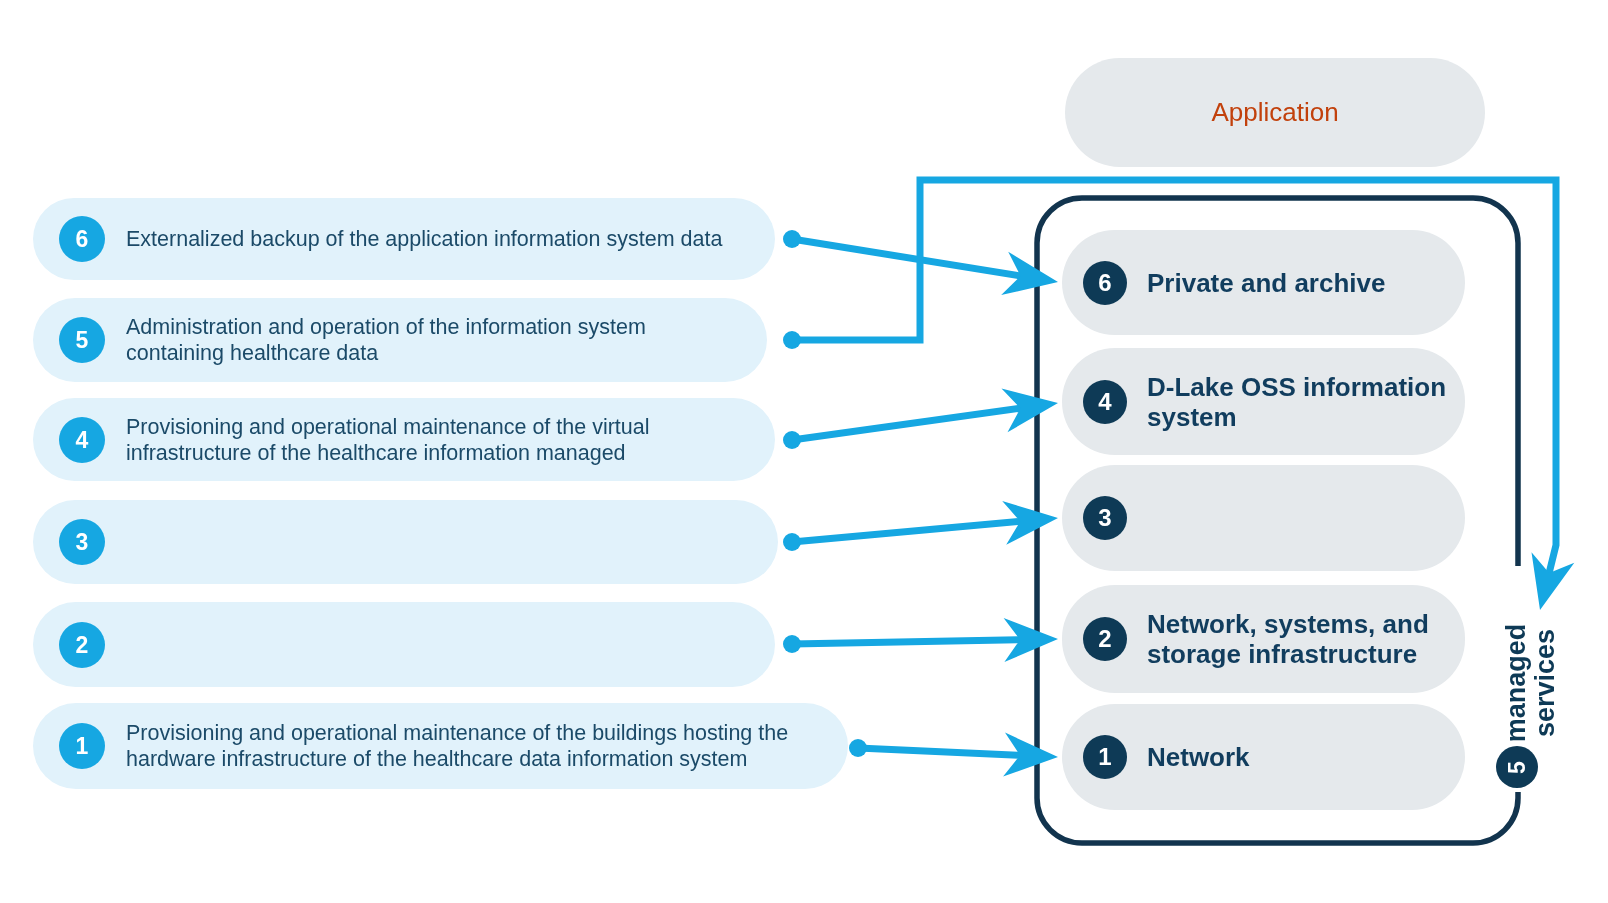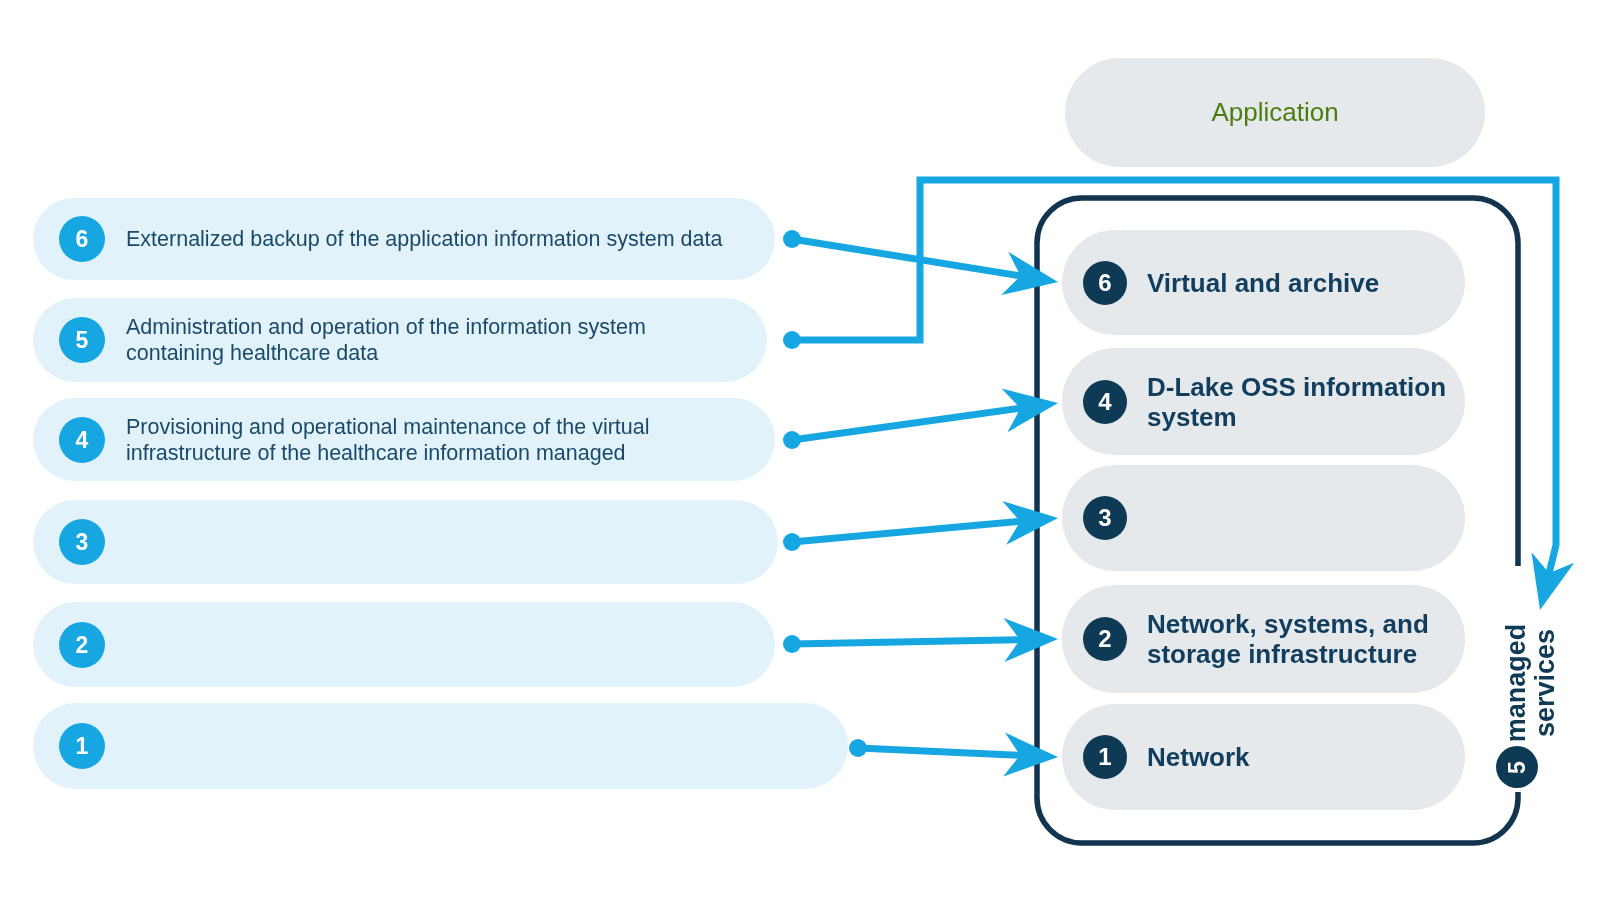--- a/index.html
+++ b/index.html
@@ -33,21 +33,21 @@
   .p5{top:298px;height:84px;width:734px;}
   .p4{top:398px;height:83px;width:742px;}
   .p3{top:500px;height:84px;width:745px;}
   .p2{top:602px;height:85px;width:742px;}
   .p1{top:703px;height:86px;width:815px;}
 
   
   .app-pill{
     position:absolute;left:1065px;top:58px;width:420px;height:109px;border-radius:55px;
     background:var(--gray);display:flex;align-items:center;justify-content:center;
-    color:#4d7c0f;font-size:26px;font-weight:500;
+    color:#c2410c;font-size:26px;font-weight:500;
   }
 
   
   .stack-item{
     position:absolute;left:1062px;width:403px;background:var(--gray);border-radius:53px;
     display:flex;align-items:center;gap:20px;padding:0 18px 0 21px;box-sizing:border-box;
     color:var(--stacktext);font-size:26px;font-weight:600;line-height:30px;
   }
   .stack-item .txt{white-space:pre-line;}
   .sbadge{
@@ -95,34 +95,36 @@
 infrastructure of the healthcare information managed</span>
   </div>
   <div class="lp p3">
     <span class="lbadge">3</span>
   </div>
   <div class="lp p2">
     <span class="lbadge">2</span>
   </div>
   <div class="lp p1">
     <span class="lbadge">1</span>
+    <span class="txt">Provisioning and operational maintenance of the buildings hosting the
+hardware infrastructure of the healthcare data information system</span>
   </div>
 
   <div class="app-pill">
     <span>Application</span>
   </div>
 
   <svg class="layer" viewBox="0 0 1608 903">
     <path d="M 1082 198 H 1473 A 45 45 0 0 1 1518 243 V 566
              M 1518 792 V 798 A 45 45 0 0 1 1473 843 H 1082 A 45 45 0 0 1 1037 798 V 243 A 45 45 0 0 1 1082 198" fill="none" stroke="#12344e" stroke-width="5.5"></path>
   </svg>
 
   <div class="stack-item s6">
     <span class="sbadge">6</span>
-    <span class="txt">Virtual and archive</span>
+    <span class="txt">Private and archive</span>
   </div>
   <div class="stack-item s4">
     <span class="sbadge">4</span>
     <span class="txt">D-Lake OSS information
 system</span>
   </div>
   <div class="stack-item s3">
     <span class="sbadge">3</span>
   </div>
   <div class="stack-item s2">

